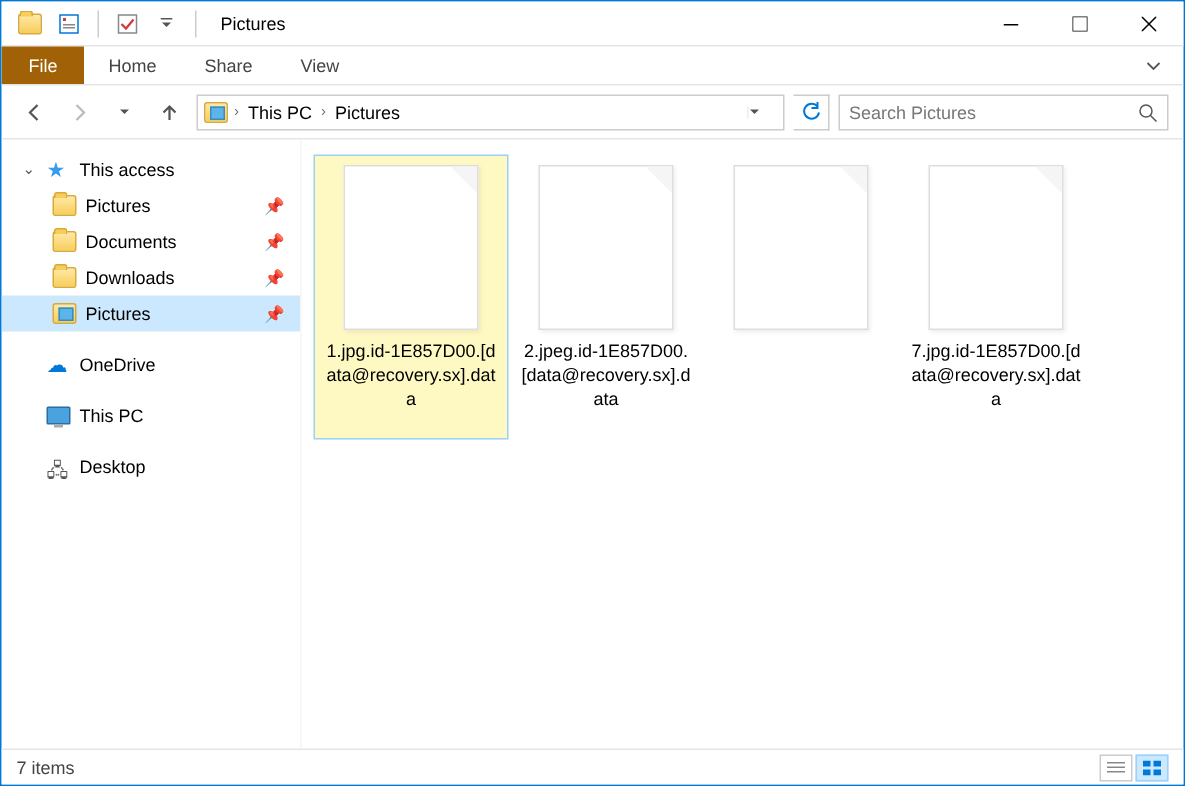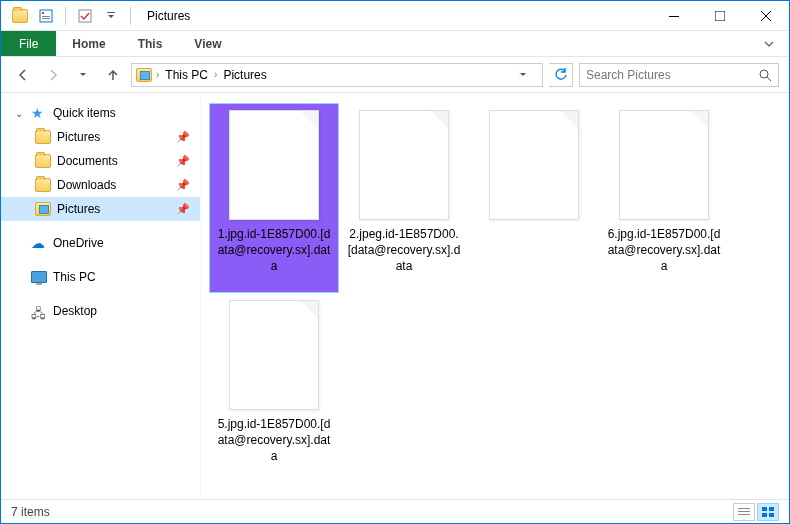--- a/index.html
+++ b/index.html
@@ -9,35 +9,35 @@
 .titlebar { height: 30px; background: #fff; display: flex; align-items: center; border-bottom: 1px solid #e5e5e5; }
 .titlebar .qat { display: flex; align-items: center; gap: 4px; padding-left: 8px; }
 .titlebar .qat-icon { width: 22px; height: 22px; display: flex; align-items: center; justify-content: center; }
 .titlebar .sep { width: 1px; height: 18px; background: #ccc; margin: 0 4px; }
 .titlebar .title { font-size: 12px; padding-left: 8px; color: #000; }
 .titlebar .winbtns { margin-left: auto; display: flex; }
 .titlebar .winbtn { width: 46px; height: 30px; display: flex; align-items: center; justify-content: center; color: #000; }
 
 
 .ribbon { height: 26px; display: flex; align-items: stretch; border-bottom: 1px solid #e5e5e5; }
-.ribbon .file-tab { background: #15803d; color: #fff; font-size: 12px; padding: 0 18px; display: flex; align-items: center; }
-.ribbon .tab { font-size: 12px; color: #444; padding: 0 16px; display: flex; align-items: center; font-weight: bold; }
+.ribbon .file-tab { background: #a16207; color: #fff; font-size: 12px; padding: 0 18px; display: flex; align-items: center; }
+.ribbon .tab { font-size: 12px; color: #444; padding: 0 16px; display: flex; align-items: center; }
 .ribbon .chev { margin-left: auto; padding: 0 14px; display: flex; align-items: center; }
 
 
 .navbar { height: 36px; display: flex; align-items: center; gap: 6px; padding: 0 10px; border-bottom: 1px solid #e5e5e5; }
 .navbtn { width: 24px; height: 24px; display: flex; align-items: center; justify-content: center; color: #666; }
 .navbtn.disabled { color: #bbb; }
 .addressbar { flex: 1; height: 24px; border: 1px solid #ccc; display: flex; align-items: center; padding: 0 4px; gap: 4px; font-size: 12px; }
 .addressbar .crumb { padding: 0 2px; color: #000; }
 .addressbar .csep { color: #777; font-size: 10px; }
 .addressbar .spacer { flex: 1; }
 .addressbar .dd { width: 20px; text-align: center; color: #555; border-left: 1px solid #eee; }
 .refresh { width: 24px; height: 24px; border: 1px solid #ccc; border-left: none; display: flex; align-items: center; justify-content: center; color: #0078d7; }
-.searchbox { width: 200px; height: 24px; border: 1px solid #ccc; display: flex; align-items: center; padding: 0 6px; color: #777; font-size: 12px; gap: 6px; }
+.searchbox { width: 220px; height: 24px; border: 1px solid #ccc; display: flex; align-items: center; padding: 0 6px; color: #777; font-size: 12px; gap: 6px; }
 .searchbox .sicon { margin-left: auto; color: #555; }
 
 
 .main { display: flex; height: 408px; }
 .sidebar { width: 200px; padding: 8px 0; overflow: hidden; border-right: 1px solid #f5f5f5; }
 .nav-item { display: flex; align-items: center; font-size: 12px; height: 24px; padding-left: 14px; gap: 6px; position: relative; }
 .nav-item.lvl1 { padding-left: 14px; }
 .nav-item.lvl2 { padding-left: 34px; }
 .nav-item.selected { background: #cce8ff; }
 .nav-item .expand { width: 10px; color: #555; font-size: 10px; }
@@ -55,21 +55,21 @@
 .ficon.monitor::after { content:""; position: absolute; bottom: -3px; left: 4px; width: 6px; height: 2px; background: #aaa; }
 .ficon.net { color: #555; font-size: 13px; }
 .ficon.catch { width: 14px; height: 14px; border: 1.5px solid #666; border-radius: 2px; position: relative; }
 .ficon.catch::after { content:"✓"; position: absolute; top:-2px; left:1px; font-size:11px; color:#666; }
 .ficon.pics { width:16px; height:14px; background: linear-gradient(#ffe9a6,#f7ce5b); border:1px solid #d9a93a; border-radius:2px; position:relative; }
 .ficon.pics::after { content:""; position:absolute; top:2px; left:3px; width:8px; height:7px; background:#5bb5e8; border:1px solid #3a8bc0; }
 
 
 .content { flex: 1; padding: 10px 8px; overflow: auto; display: flex; flex-wrap: wrap; align-content: flex-start; gap: 0; }
 .file-item { width: 130px; height: 190px; display: flex; flex-direction: column; align-items: center; padding: 6px 4px; border: 1px solid transparent; }
-.file-item.selected { background: #8b5cf6; border: 1px solid #99d1ff; }
+.file-item.selected { background: #fef9c3; border: 1px solid #99d1ff; }
 .file-thumb { width: 90px; height: 110px; background: #fff; border: 1px solid #ddd; position: relative; margin-bottom: 6px; box-shadow: 1px 1px 3px rgba(0,0,0,0.08); }
 .file-thumb::before { content:""; position:absolute; top:0; right:0; width:0; height:0; border-left:18px solid transparent; border-top:18px solid #f5f5f5; }
 .file-thumb::after { content:""; position:absolute; top:0; right:0; width:0; height:0; border-left:18px solid #fff; border-top:18px solid transparent; box-shadow: -1px 1px 1px rgba(0,0,0,0.08) inset; }
 .file-label { font-size: 12px; text-align: center; line-height: 1.35; color: #000; word-break: break-all; padding: 0 2px; }
 
 
 .statusbar { position: absolute; bottom: 0; left: 0; right: 0; height: 24px; border-top: 1px solid #e5e5e5; display: flex; align-items: center; font-size: 12px; color: #444; padding: 0 10px; background: #fff; }
 .statusbar .views { margin-left: auto; display: flex; gap: 2px; }
 .statusbar .vbtn { width: 22px; height: 18px; border: 1px solid #ccc; display: flex; align-items: center; justify-content: center; font-size: 10px; }
 .statusbar .vbtn.active { background: #cce8ff; border-color: #99d1ff; color: #0078d7; }
@@ -123,21 +123,21 @@
         <svg width="10" height="10">
           <path d="M0 0 L10 10 M10 0 L0 10" stroke="#000"></path>
         </svg>
       </div>
   </div>
 </div>
 
 <div class="ribbon">
   <div class="file-tab">File</div>
   <div class="tab">Home</div>
-  <div class="tab">This</div>
+  <div class="tab">Share</div>
   <div class="tab">View</div>
   <div class="chev">
       <svg width="12" height="12">
         <path d="M2 4 L6 8 L10 4" fill="none" stroke="#555" stroke-width="1.2"></path>
       </svg>
     </div>
 </div>
 
 <div class="navbar">
   <div class="navbtn">
@@ -188,21 +188,21 @@
         </svg>
       </span>
   </div>
 </div>
 
 <div class="main">
   <div class="sidebar">
     <div class="nav-item lvl1">
       <span class="expand">⌄</span>
       <span class="ficon star">★</span>
-      <span>Quick items</span>
+      <span>This access</span>
     </div>
     <div id="quick-items">
         <div class="nav-item lvl2">
           <div class="ficon folder"></div>
           <span>Pictures</span>
           <span class="pin">📌</span>
         </div>
         <div class="nav-item lvl2">
           <div class="ficon folder"></div>
           <span>Documents</span>
@@ -249,25 +249,21 @@
       </div>
       <div class="file-item">
         <div class="file-thumb"></div>
         <div class="file-label">2.jpeg.id-1E857D00.[data@recovery.sx].data</div>
       </div>
       <div class="file-item">
         <div class="file-thumb"></div>
       </div>
       <div class="file-item">
         <div class="file-thumb"></div>
-        <div class="file-label">6.jpg.id-1E857D00.[data@recovery.sx].data</div>
-      </div>
-      <div class="file-item">
-        <div class="file-thumb"></div>
-        <div class="file-label">5.jpg.id-1E857D00.[data@recovery.sx].data</div>
+        <div class="file-label">7.jpg.id-1E857D00.[data@recovery.sx].data</div>
       </div>
     </div>
 </div>
 
 <div class="statusbar">
   <span>7 items</span>
   <div class="views">
     <div class="vbtn">
         <svg width="12" height="10">
           <rect x="0" y="1" width="12" height="1" fill="#888"></rect>

